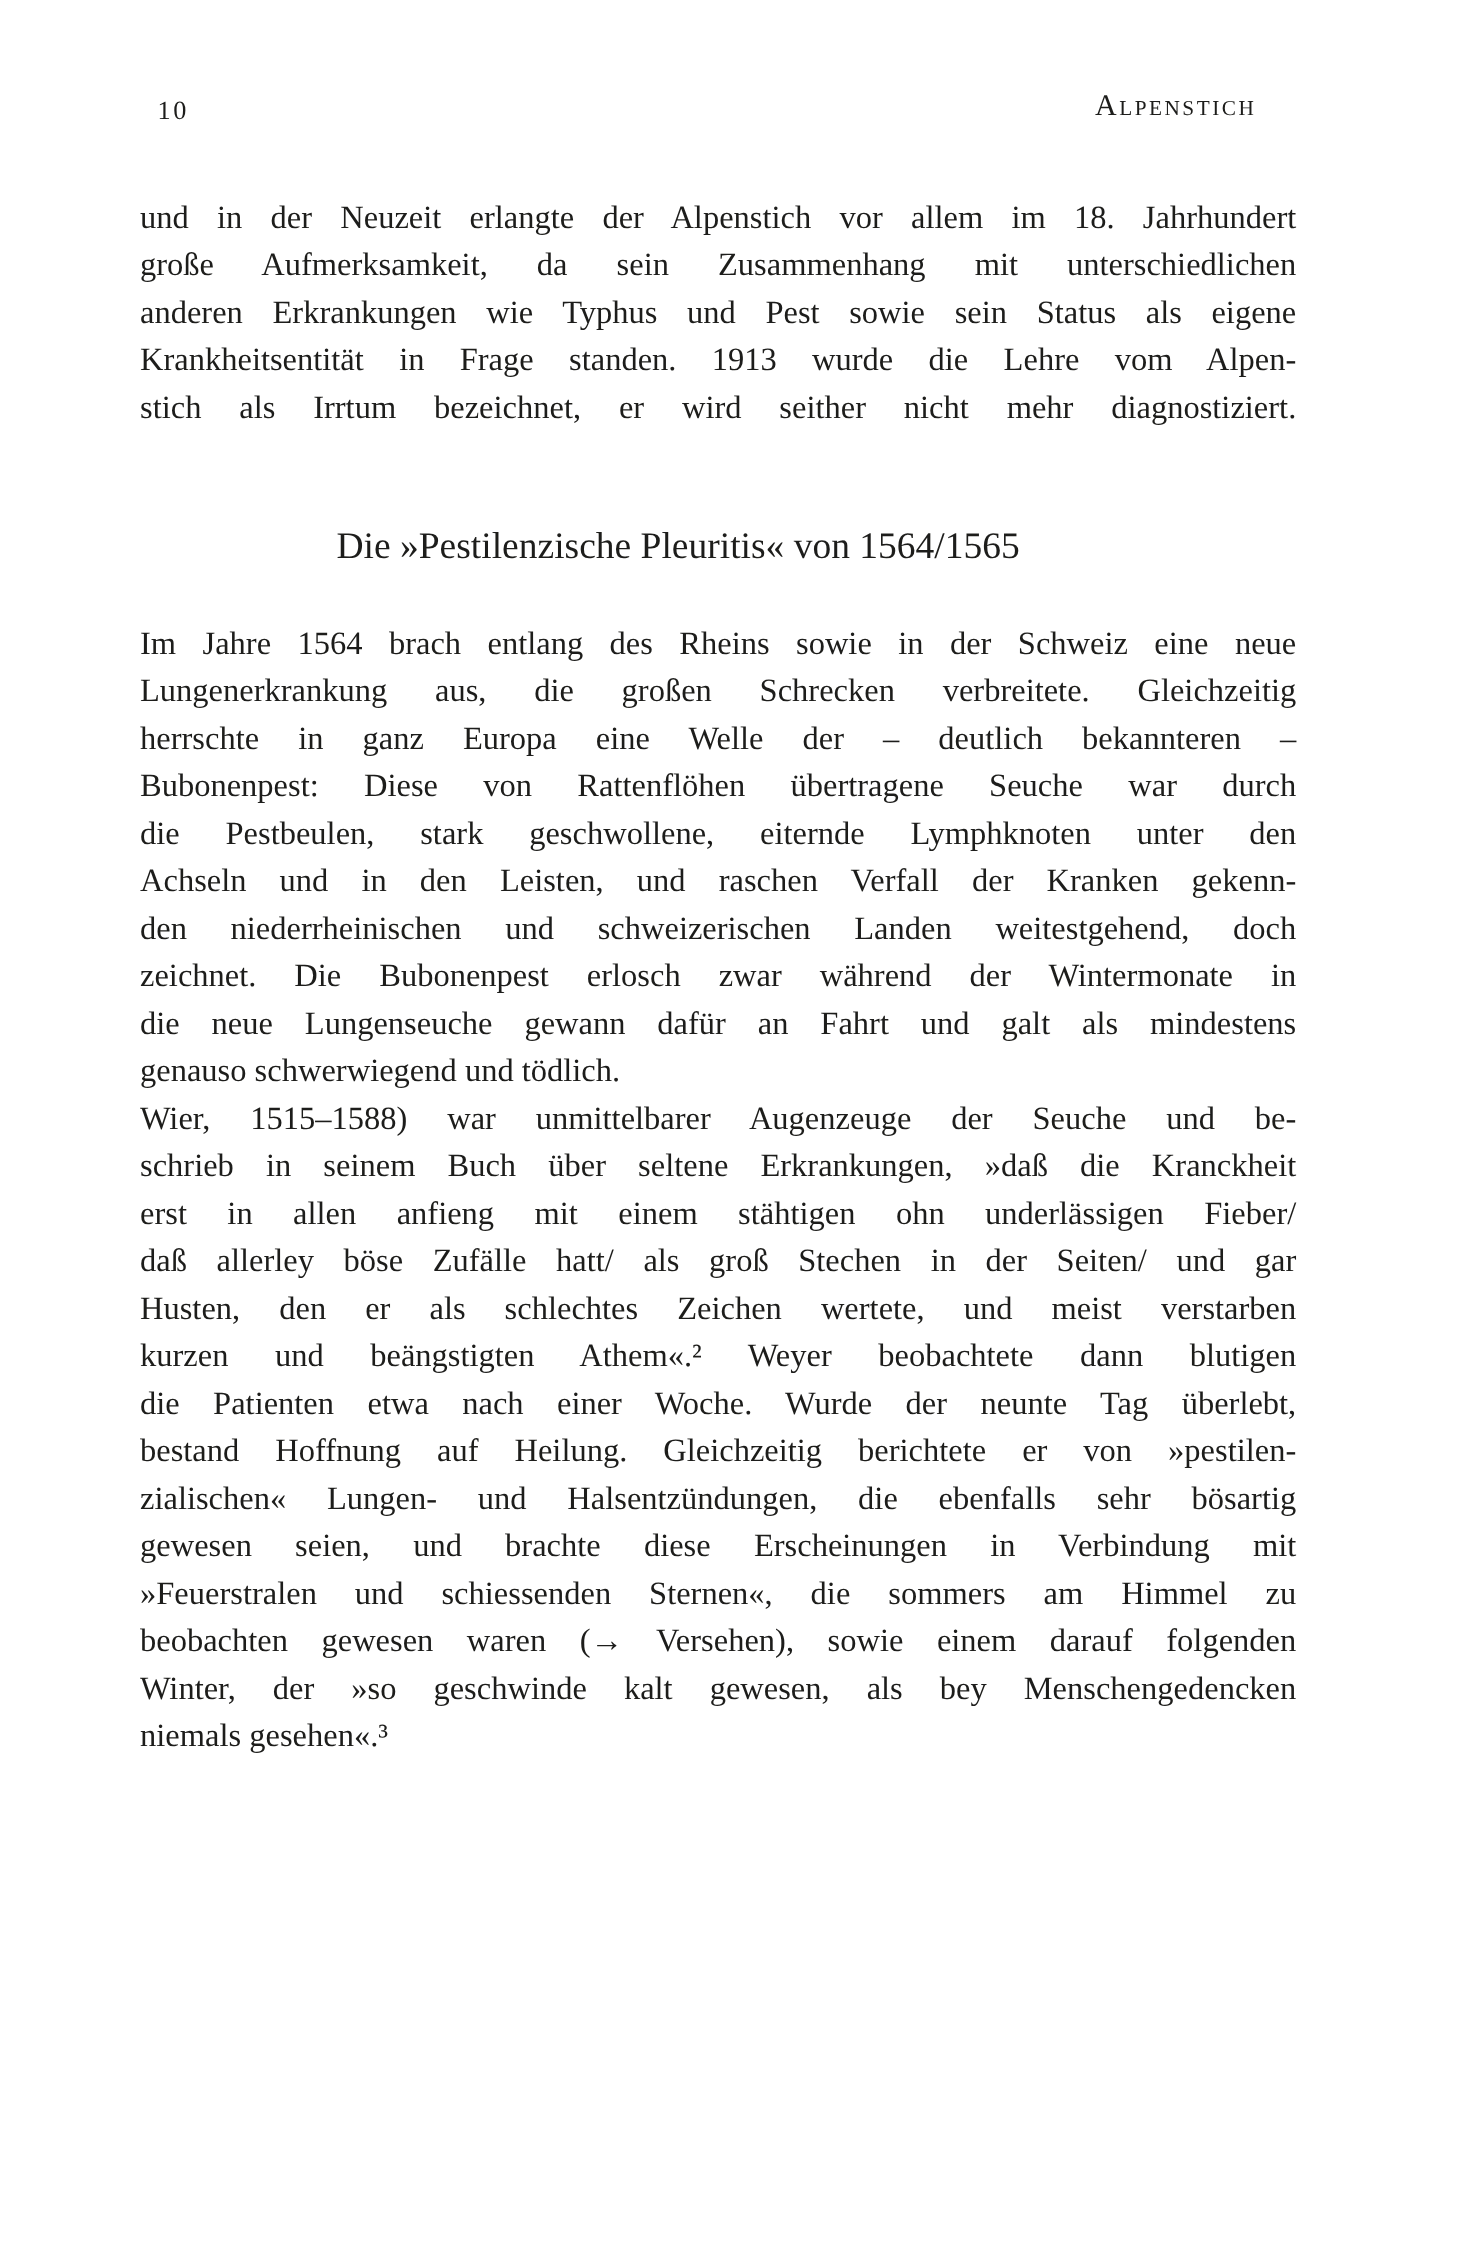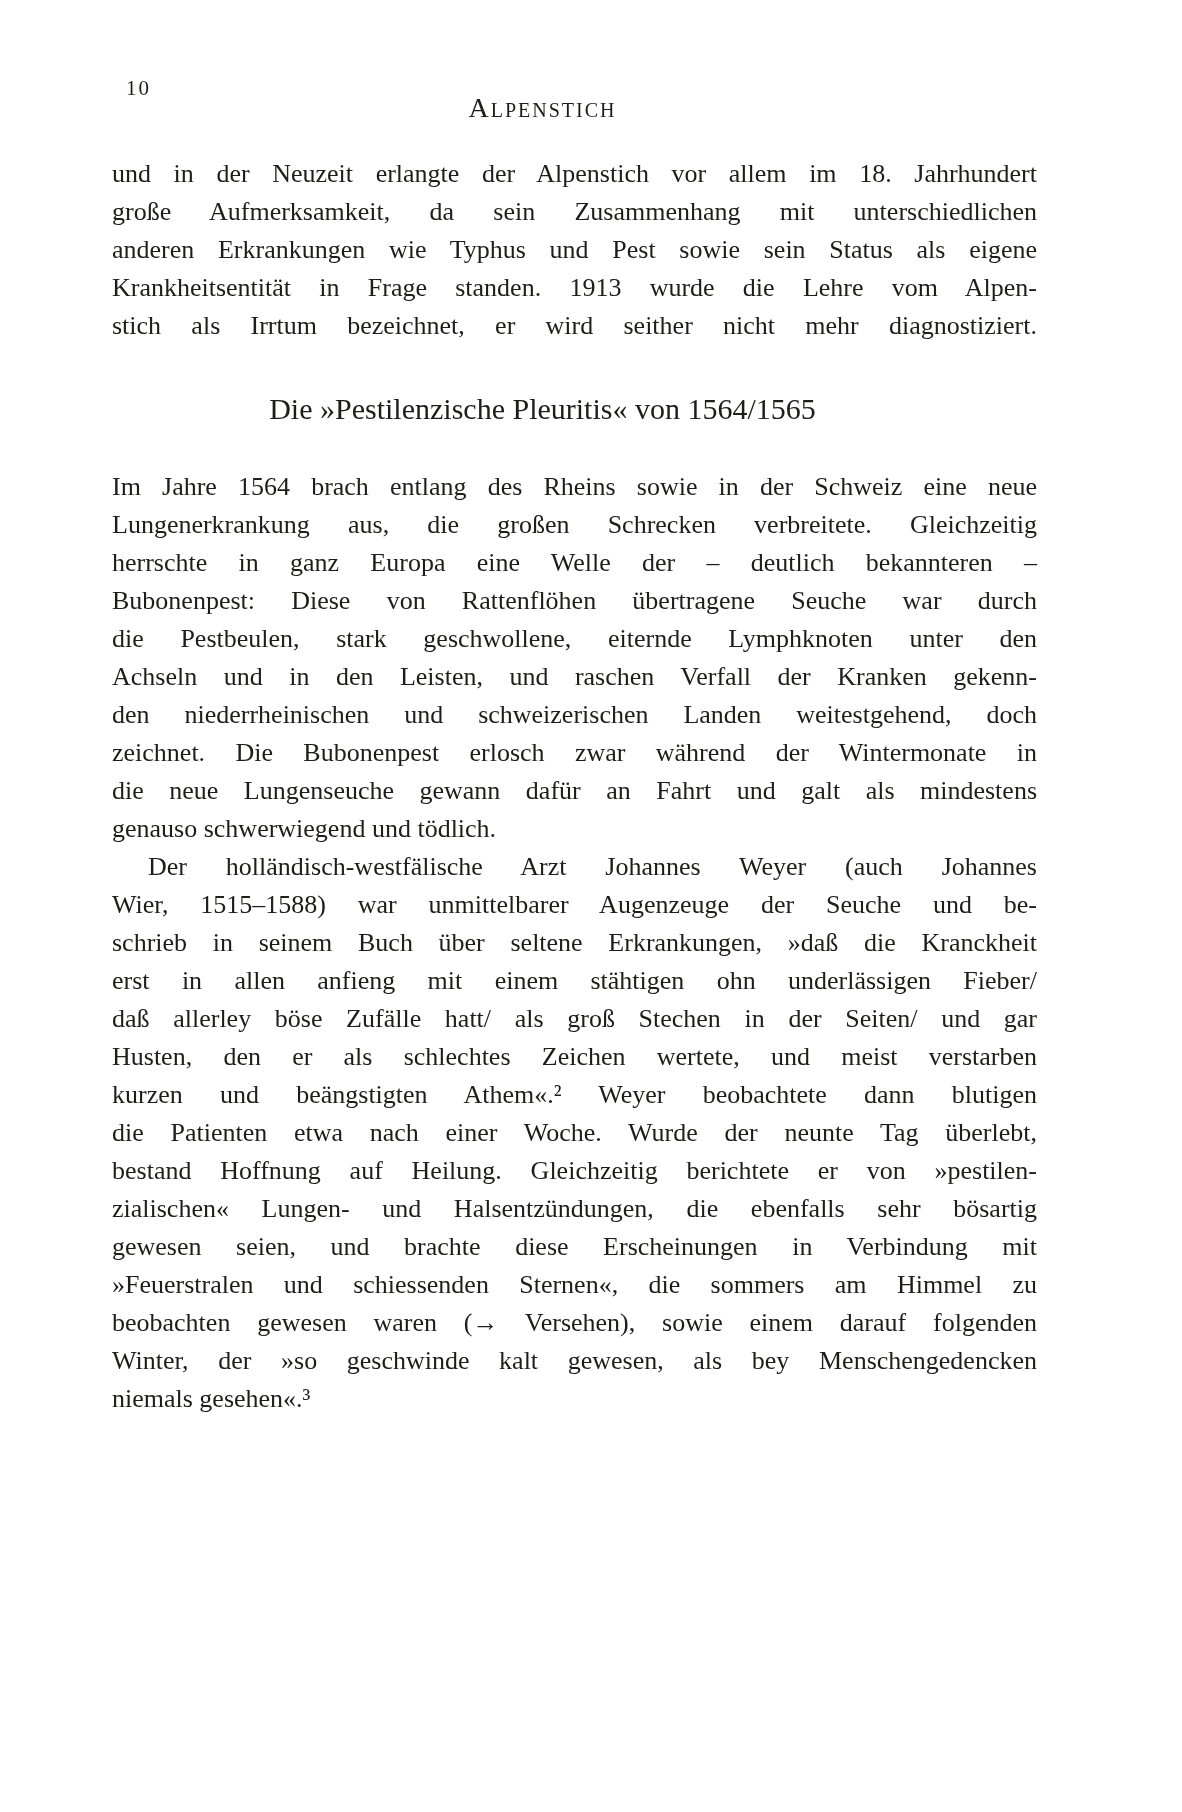--- a/index.html
+++ b/index.html
@@ -24,25 +24,24 @@
     left: 14px;
     top: 4px;
     font-size: 21px;
     letter-spacing: 2px;
   }
   .running {
     position: absolute;
     left: -32px;
     top: 0;
     width: 100%;
-    text-align: center;
+    text-align: right;
     font-variant: small-caps;
-    font-size: 28px;
+    font-size: 24px;
     letter-spacing: 2px;
-    margin-top: 20px;
   }
   .textblock {
     position: absolute;
     left: 112px;
     top: 155px;
     width: 925px;
     font-size: 26px;
     line-height: 38px;
   }
   .para { margin: 0; }
@@ -52,21 +51,21 @@
     white-space: normal;
   }
   .line.natural { text-align-last: left; }
   .line.indent { text-indent: 36px; }
   .heading {
     position: relative;
     left: -32px;
     text-align: center;
     font-size: 30px;
     line-height: 38px;
-    margin-top: 45px;
+    margin-top: 73px;
     margin-bottom: 40px;
   }
 </style>
 </head>
 <body>
 
 <div class="page">
   <div class="header">
     <span class="pagenum">10</span>
     <div class="running">Alpenstich</div>
@@ -86,21 +85,20 @@
         <div class="line">herrschte in ganz Europa eine Welle der – deutlich bekannteren –</div>
         <div class="line">Bubonenpest: Diese von Rattenflöhen übertragene Seuche war durch</div>
         <div class="line">die Pestbeulen, stark geschwollene, eiternde Lymphknoten unter den</div>
         <div class="line">Achseln und in den Leisten, und raschen Verfall der Kranken gekenn-</div>
         <div class="line">den niederrheinischen und schweizerischen Landen weitestgehend, doch</div>
         <div class="line">zeichnet. Die Bubonenpest erlosch zwar während der Wintermonate in</div>
         <div class="line">die neue Lungenseuche gewann dafür an Fahrt und galt als mindestens</div>
         <div class="line natural">genauso schwerwiegend und tödlich.</div>
       </div>
       <div class="para">
-        <div class="line indent">Der holländisch-westfälische Arzt Johannes Weyer (auch Johannes</div>
         <div class="line">Wier, 1515–1588) war unmittelbarer Augenzeuge der Seuche und be-</div>
         <div class="line">schrieb in seinem Buch über seltene Erkrankungen, »daß die Kranckheit</div>
         <div class="line">erst in allen anfieng mit einem stähtigen ohn underlässigen Fieber/</div>
         <div class="line">daß allerley böse Zufälle hatt/ als groß Stechen in der Seiten/ und gar</div>
         <div class="line">Husten, den er als schlechtes Zeichen wertete, und meist verstarben</div>
         <div class="line">kurzen und beängstigten Athem«.² Weyer beobachtete dann blutigen</div>
         <div class="line">die Patienten etwa nach einer Woche. Wurde der neunte Tag überlebt,</div>
         <div class="line">bestand Hoffnung auf Heilung. Gleichzeitig berichtete er von »pestilen-</div>
         <div class="line">zialischen« Lungen- und Halsentzündungen, die ebenfalls sehr bösartig</div>
         <div class="line">gewesen seien, und brachte diese Erscheinungen in Verbindung mit</div>

